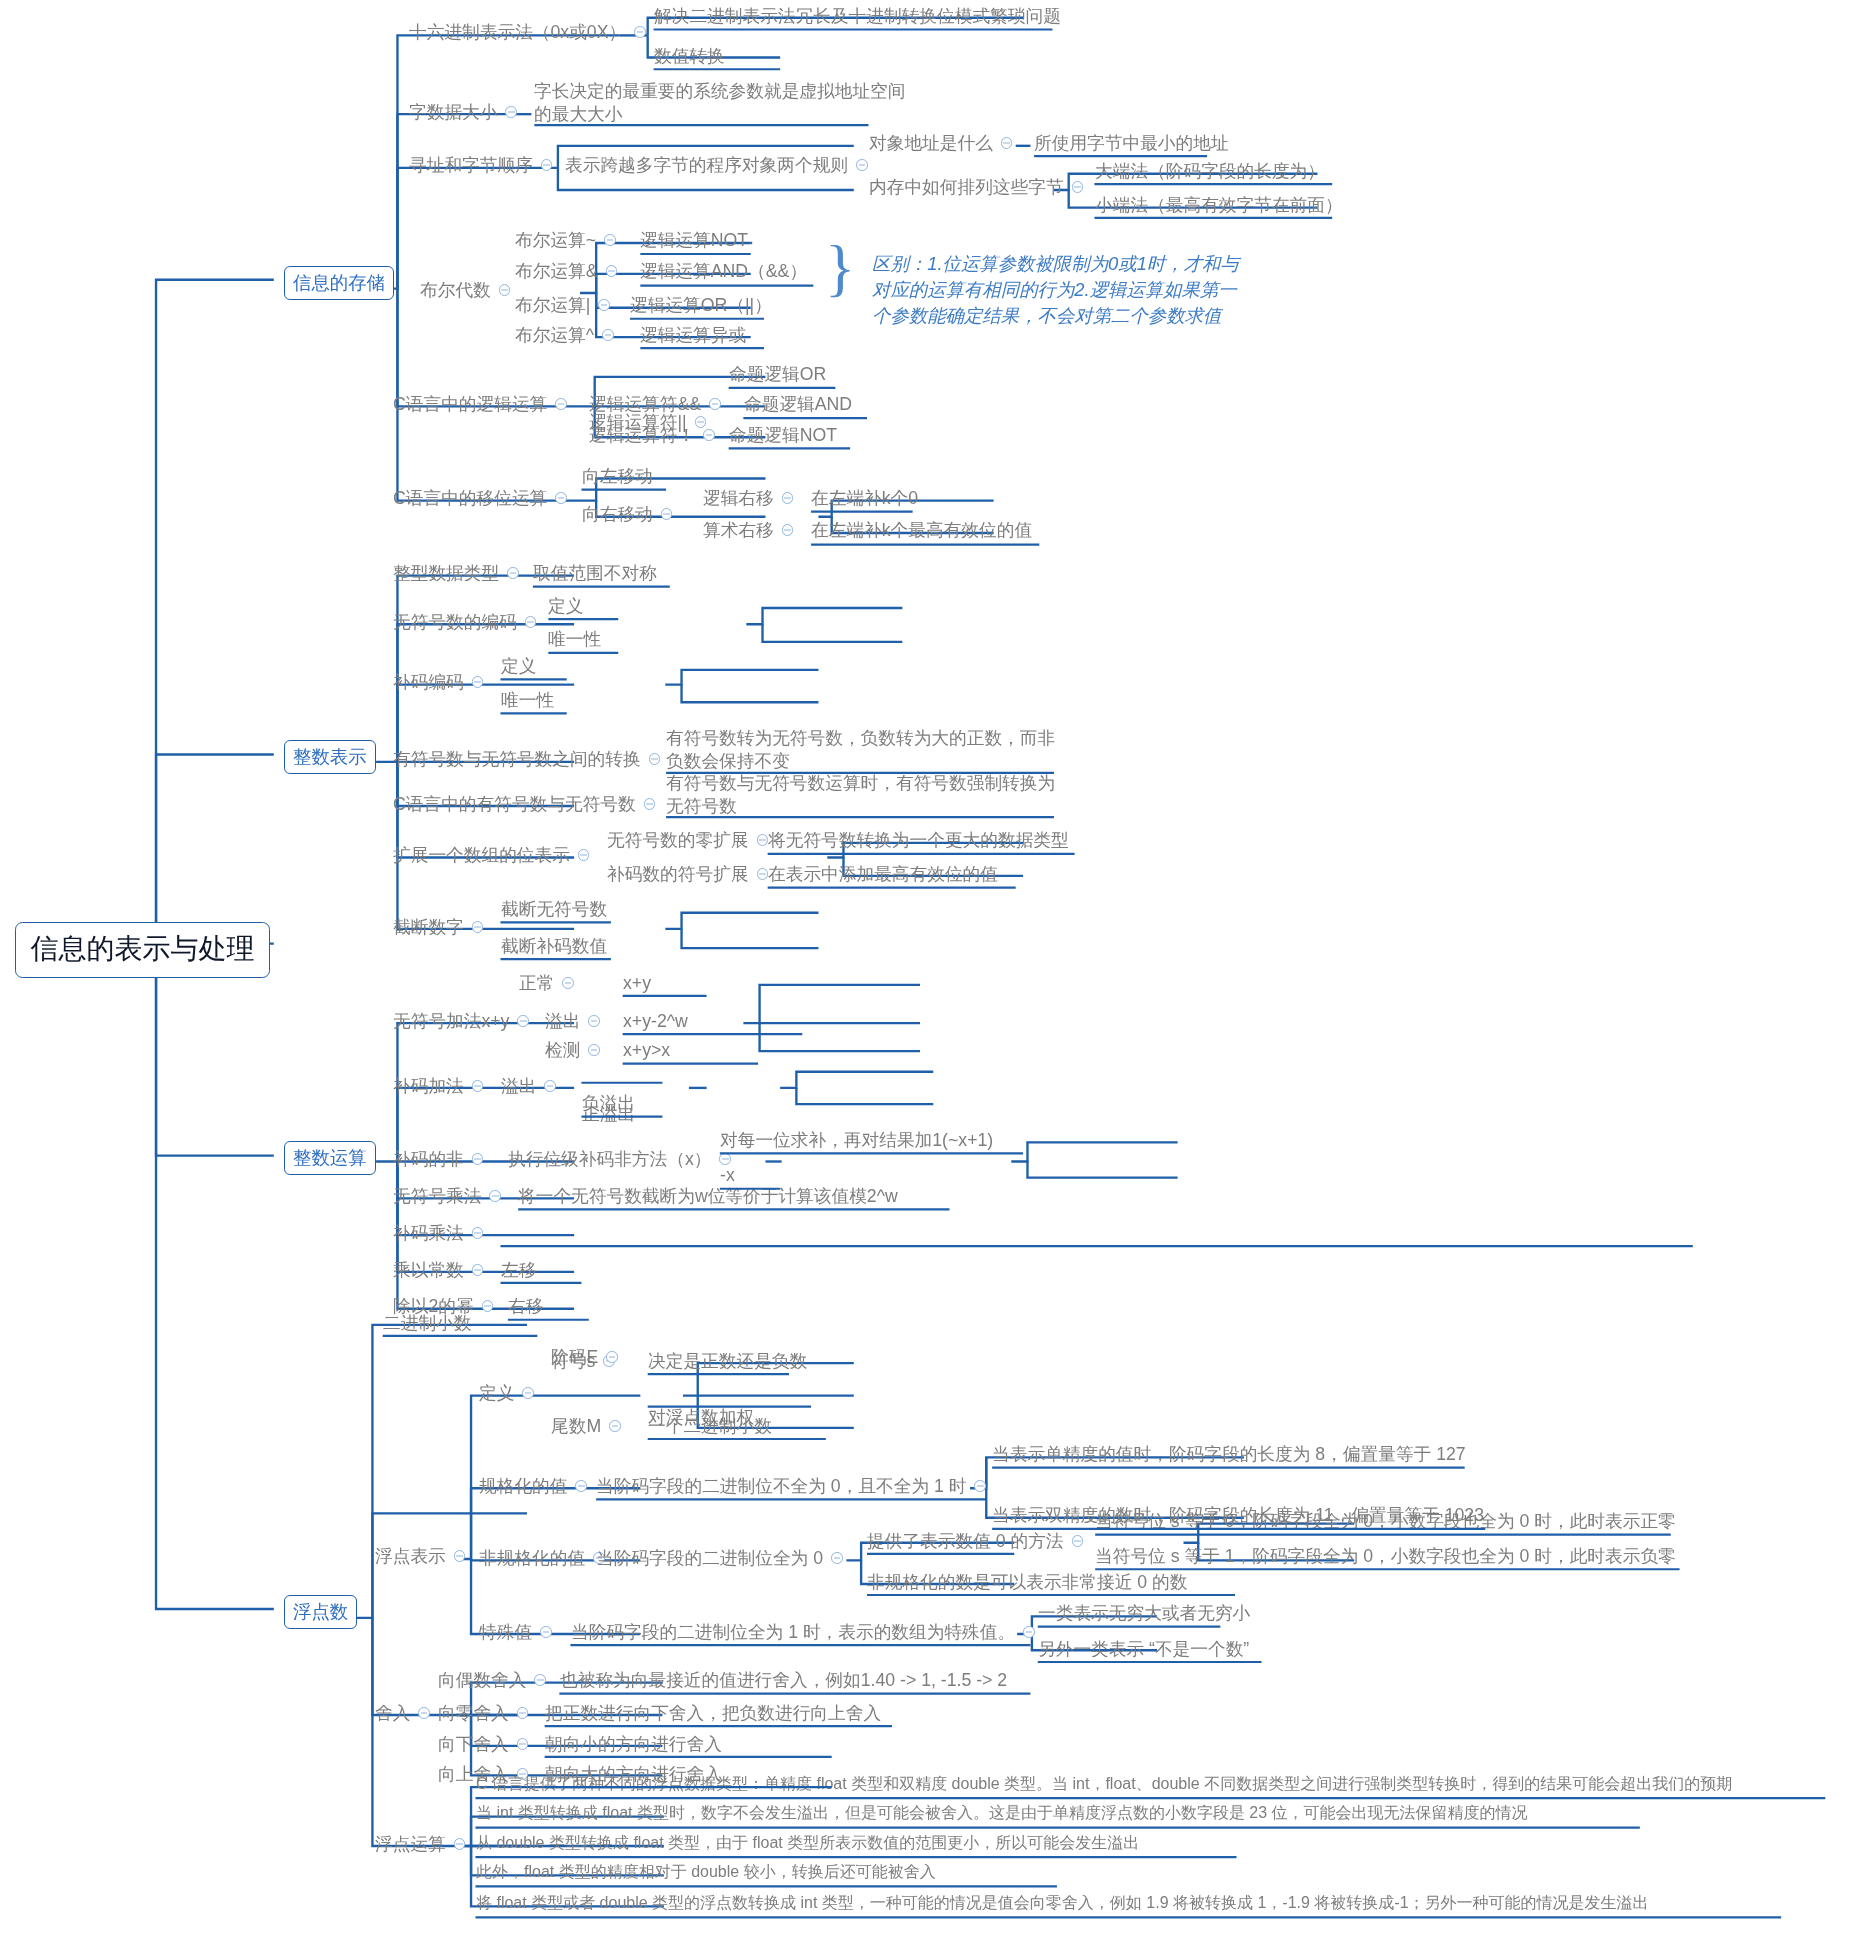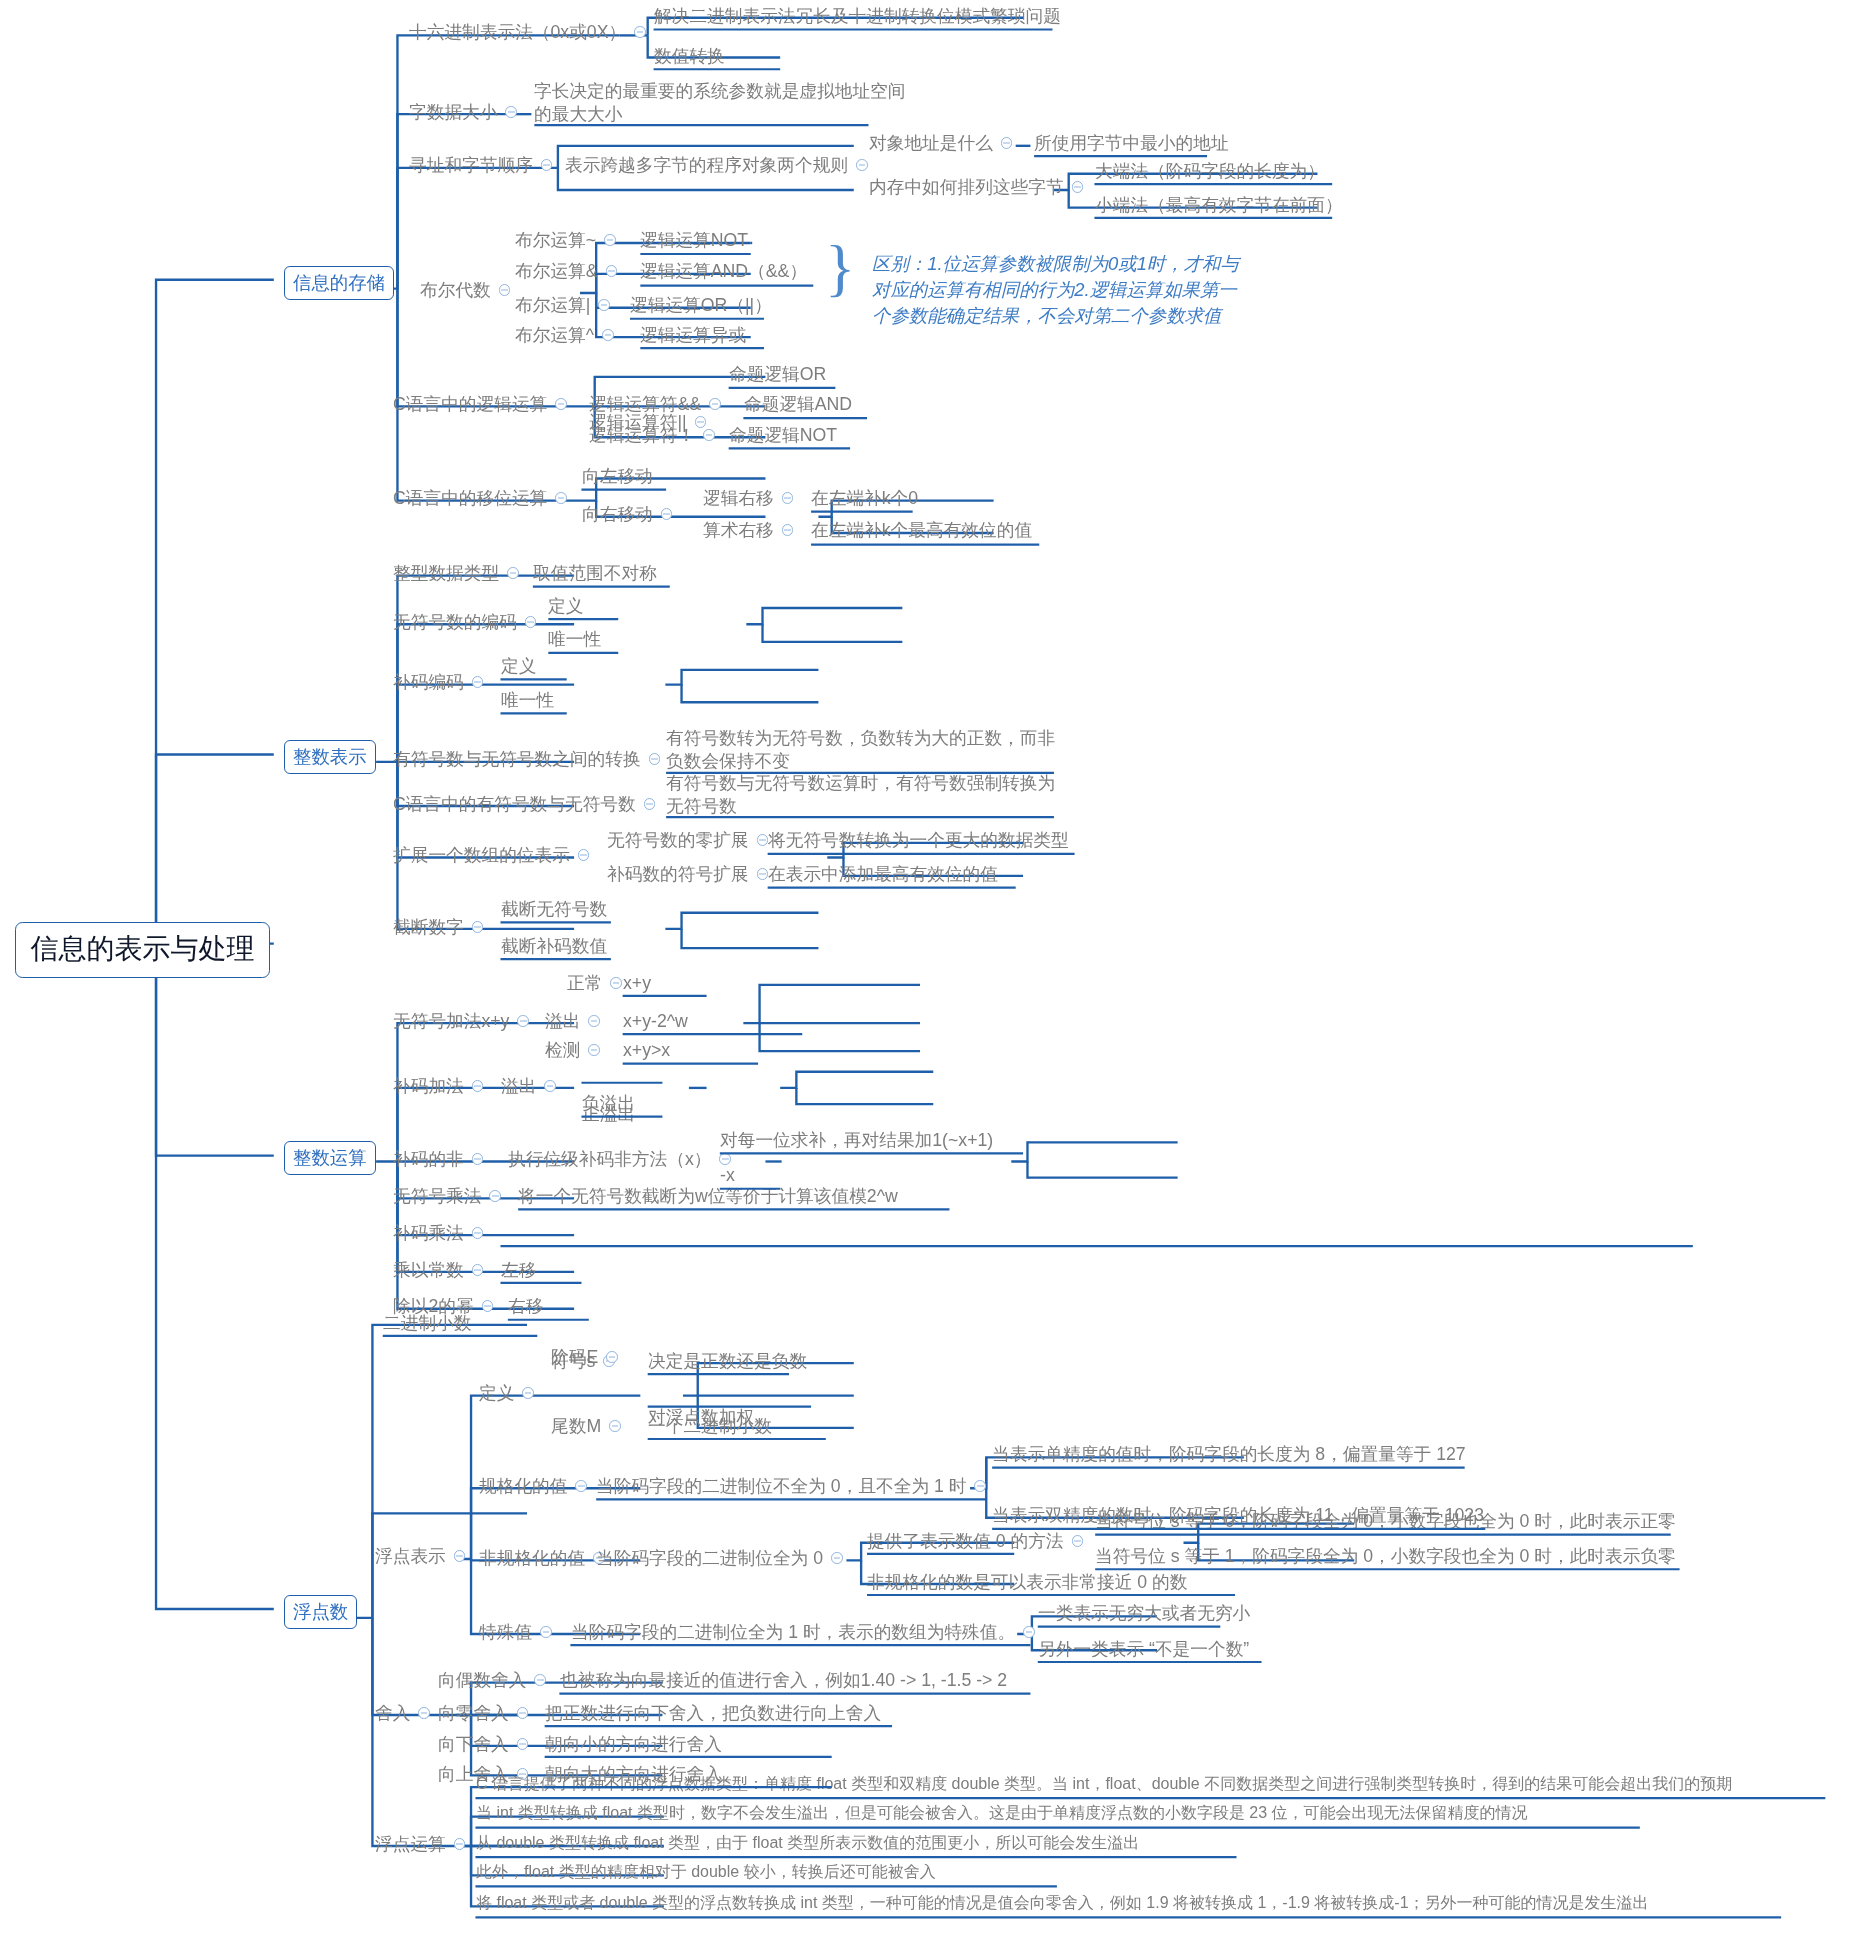--- a/index.html
+++ b/index.html
@@ -364,21 +364,21 @@
   <span class="txt">截断数字</span>
   <span class="dot"></span>
 </div>
 <div class="node txt" style="left:501px;top:899px;">截断无符号数</div>
 <div class="node txt" style="left:501px;top:936px;">截断补码数值</div>
 
 <div class="node row" style="left:393px;top:1011px;">
   <span class="txt">无符号加法x+y</span>
   <span class="dot"></span>
 </div>
-<div class="node row" style="left:567px;top:973px;text-align:right;">
+<div class="node row" style="left:519px;top:973px;text-align:right;">
   <span class="txt">正常</span>
   <span class="dot"></span>
 </div>
 <div class="node txt" style="left:623px;top:973px;">x+y</div>
 <div class="node row" style="left:545px;top:1011px;">
   <span class="txt">溢出</span>
   <span class="dot"></span>
 </div>
 <div class="node txt" style="left:623px;top:1011px;">x+y-2^w</div>
 <div class="node row" style="left:545px;top:1040px;">

